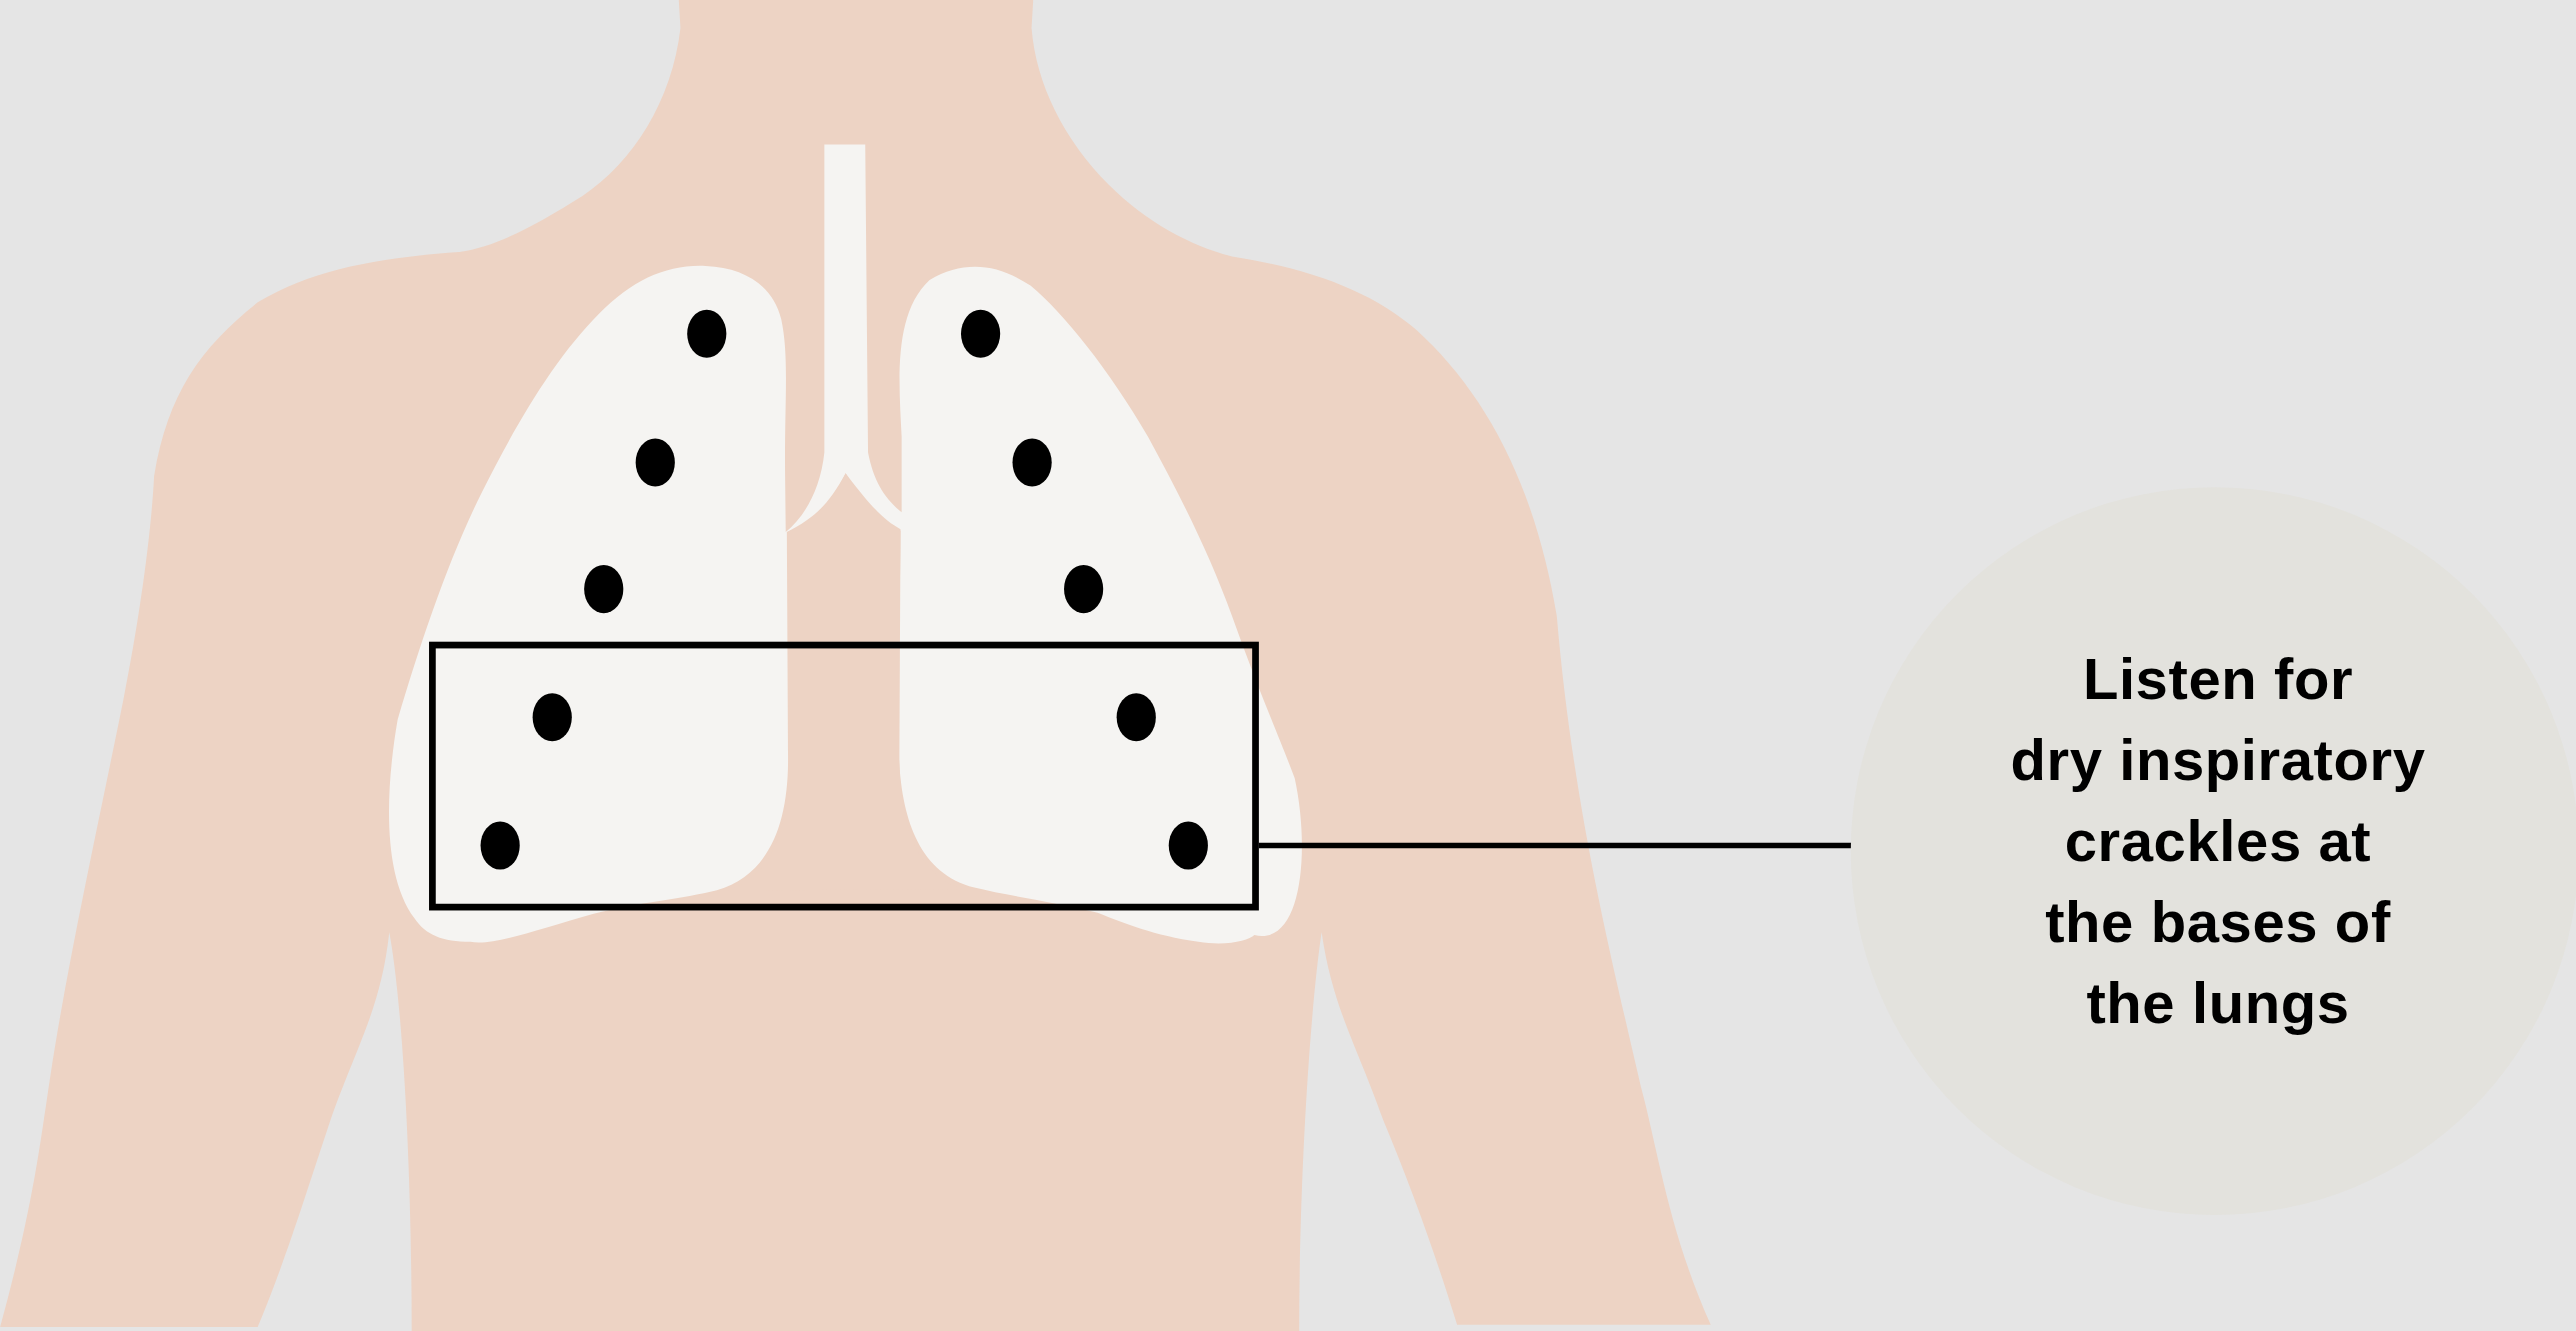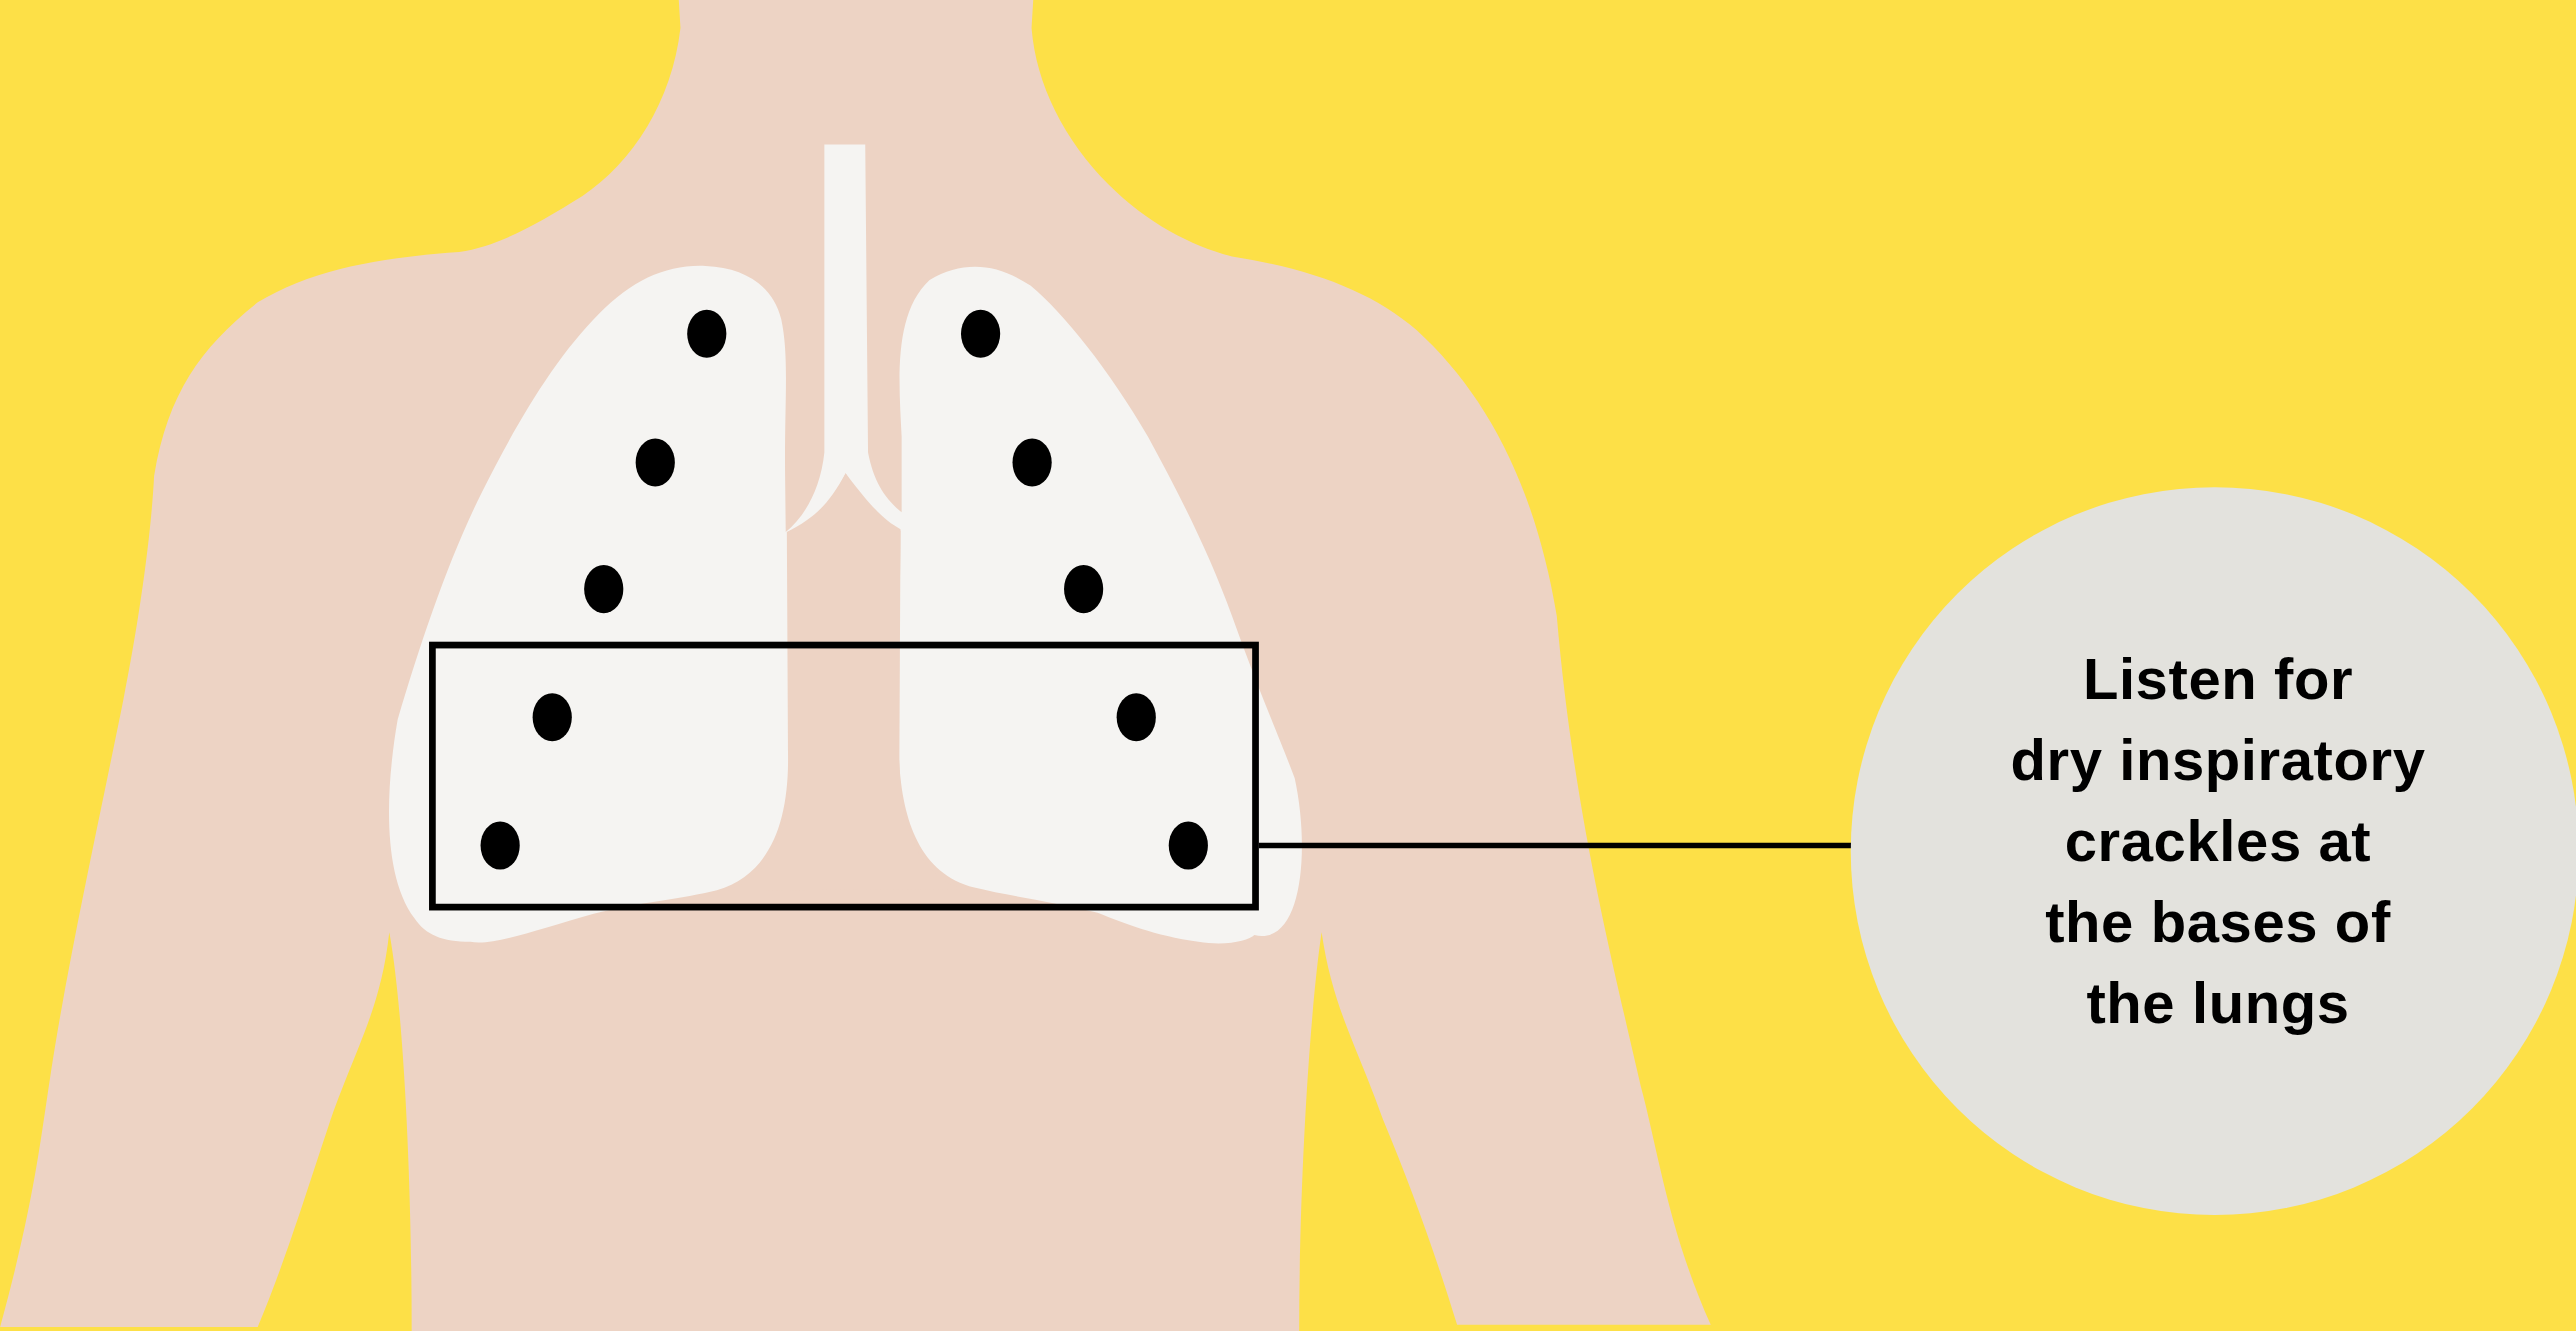--- a/index.html
+++ b/index.html
@@ -1,16 +1,16 @@
 <!DOCTYPE html>
 <html style="font-size:9px"><head>
   <meta charset="utf-8">
   <style>
     html, body { margin: 0; padding: 0; background: #ffffff; }
-    .canvas { position: relative; width: 2576px; height: 1331px; overflow: hidden; background: #fde047; }
+    .canvas { position: relative; width: 2576px; height: 1331px; overflow: hidden; background: #e5e5e5; }
     svg.figure { position: absolute; left: 0; top: 0; width: 2576px; height: 1331px; }
     .callout-text {
       position: absolute;
       left: 1854px; top: 638px; width: 728px;
       text-align: center;
       font-family: "Liberation Sans", "DejaVu Sans", sans-serif;
       font-weight: 700;
       font-size: 58px;
       line-height: 81px;
       color: #000000;

